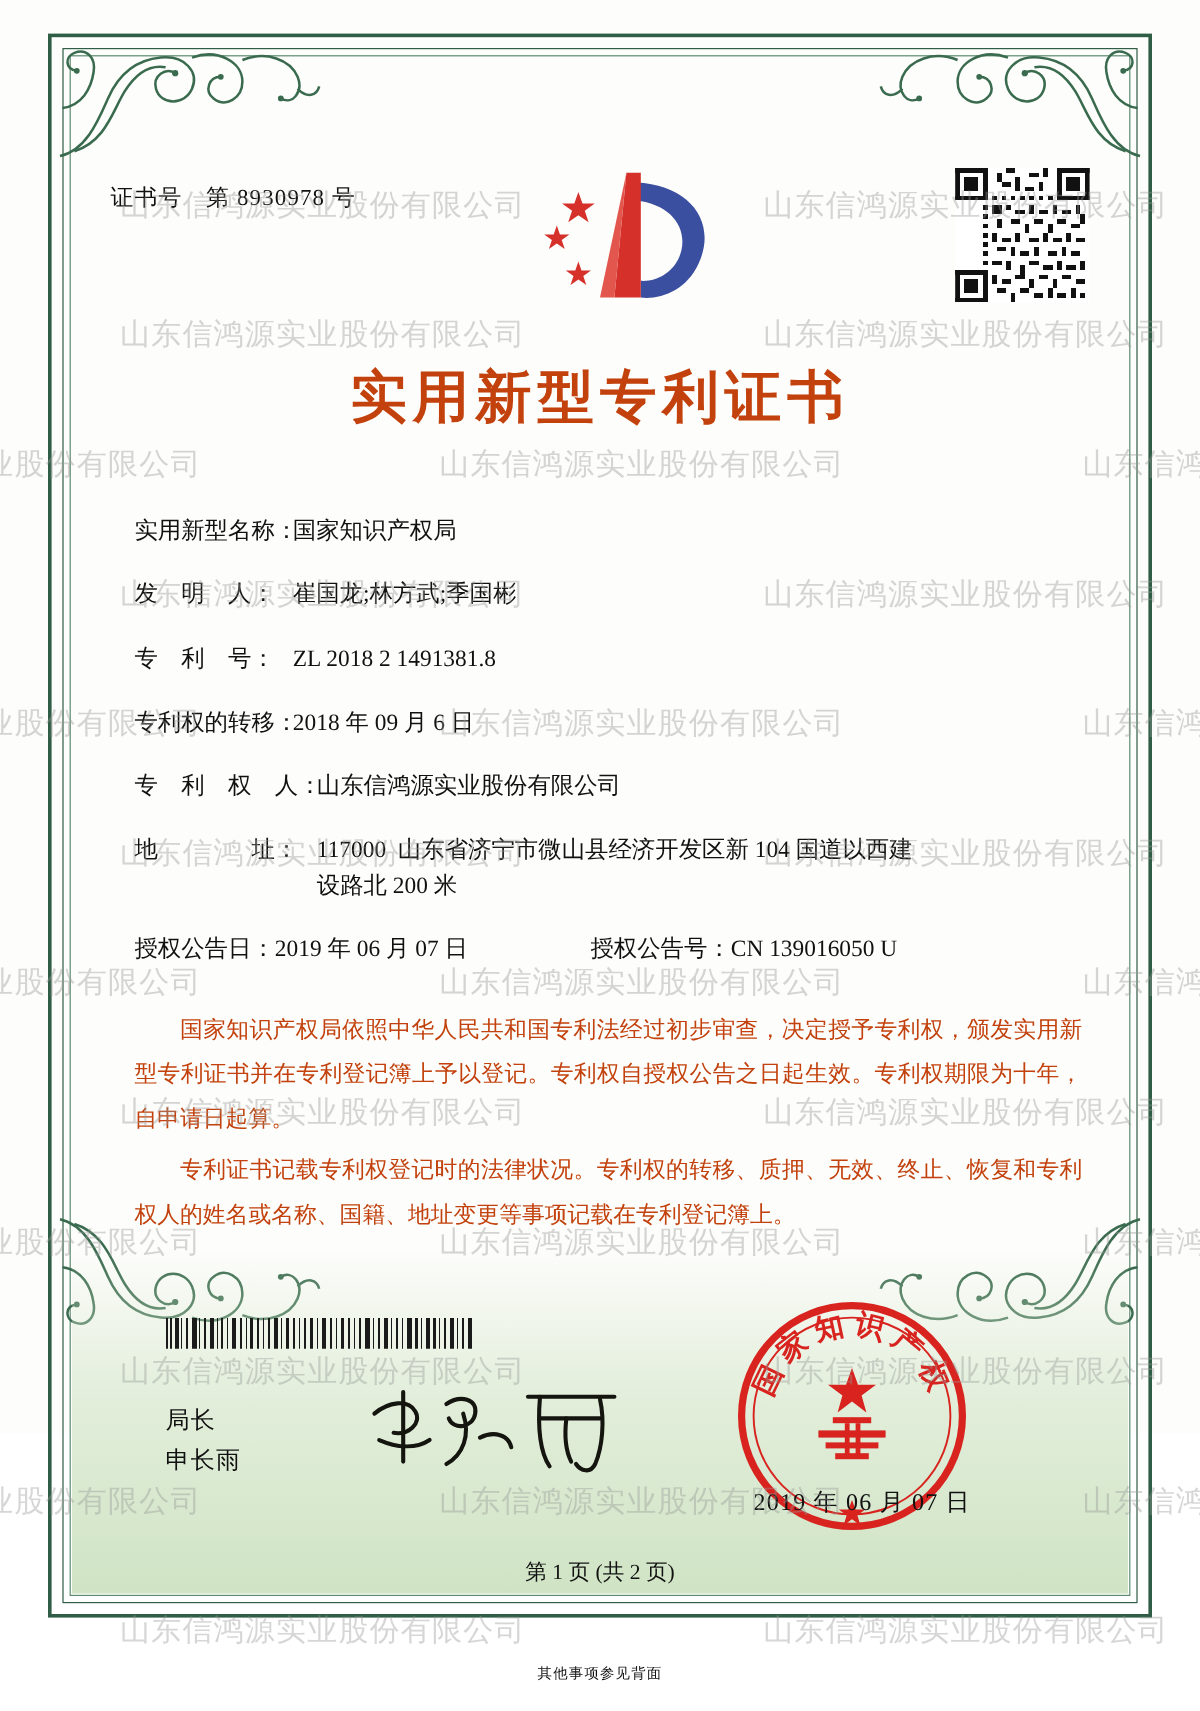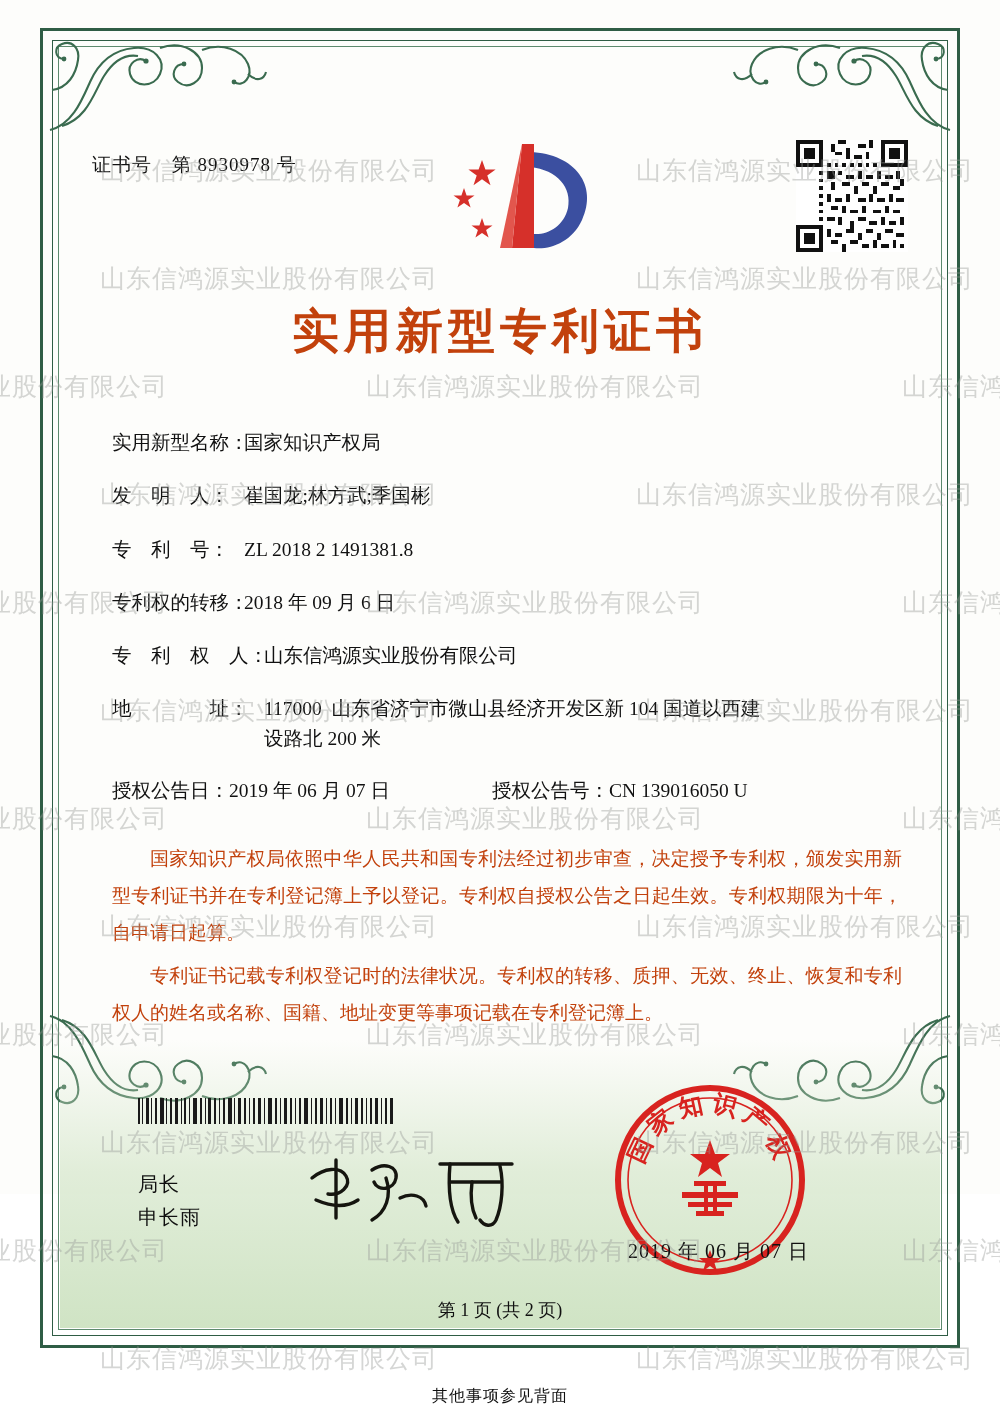--- a/index.html
+++ b/index.html
@@ -196,21 +196,21 @@
     width: 1000px;
     text-align: center;
     font-size: 18px;
     color: #111;
   }
   .footer-note {
     position: absolute;
     left: 0; top: 1386px;
     width: 1000px;
     text-align: center;
-    font-size: 16px;
+    font-size: 12px;
     color: #111;
     letter-spacing: 1px;
   }
 
   
   .watermarks {
     position: absolute;
     left: 0; top: 0;
     width: 1000px; height: 1426px;
     overflow: hidden;

